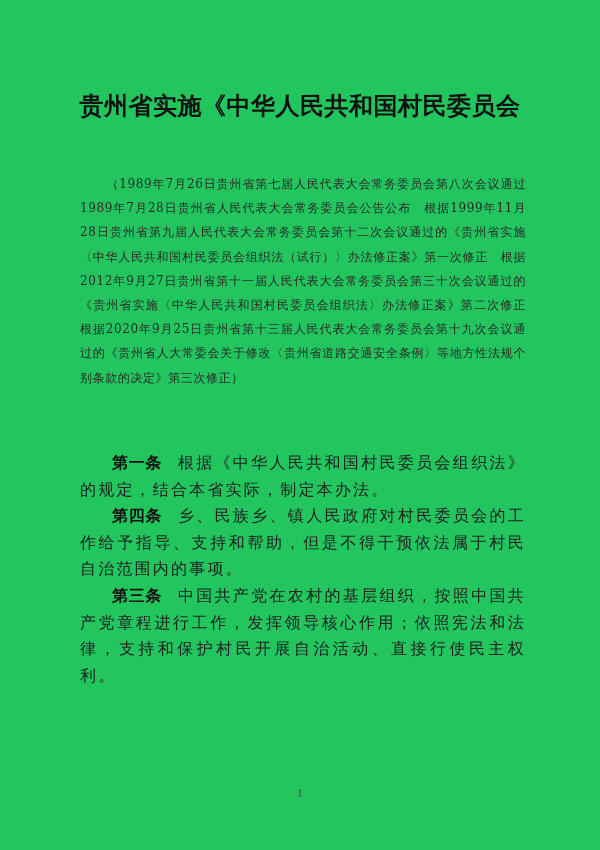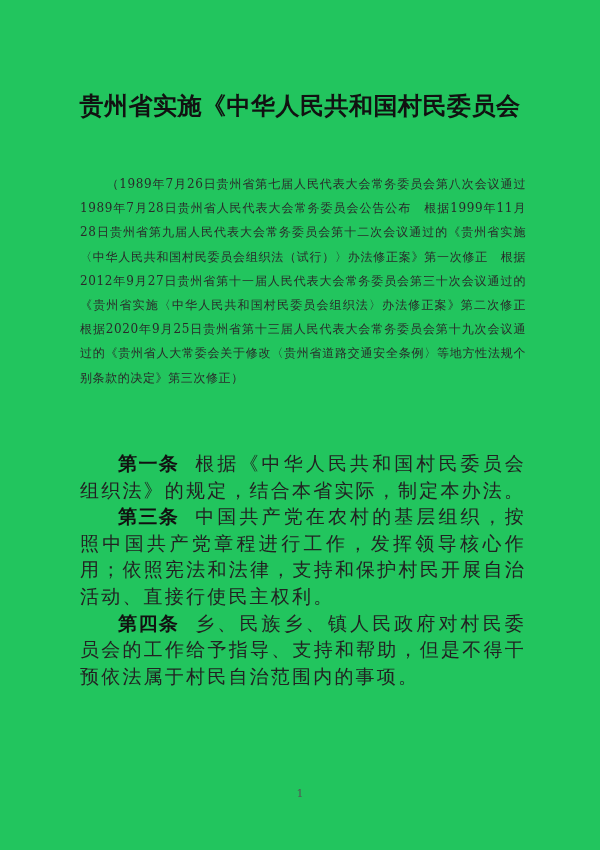--- a/index.html
+++ b/index.html
@@ -7,21 +7,21 @@
          font-family: "DejaVu Serif", "Liberation Serif", serif; color: #1a1a1a; }
   .page { position: absolute; left: 0; top: 0; width: 600px; height: 850px; background: #22c55e; }
   .title { position: absolute; left: 60px; width: 480px; top: 88px; text-align: center;
            font-family: "DejaVu Sans", "Liberation Sans", sans-serif; font-weight: bold;
            font-size: 24px; line-height: 36px; color: #111; letter-spacing: 0.5px; }
   .preamble { position: absolute; left: 80px; width: 446px; top: 172px;
               font-size: 12px; line-height: 24.2px; color: #2a2a2a;
               text-align: justify; letter-spacing: 0.6px; }
   .preamble p { margin: 0; text-indent: 2.2em; }
   .body { position: absolute; left: 80px; width: 446px; top: 450px;
-          font-size: 19px; line-height: 26.6px; color: #222; letter-spacing: 2.2px;
+          font-size: 16px; line-height: 26.6px; color: #222; letter-spacing: 2.2px;
           text-align: justify; }
   .article { margin: 0; text-indent: 2em; }
   .art-head { font-family: "DejaVu Sans", "Liberation Sans", sans-serif; font-weight: bold;
               letter-spacing: 0.5px; margin-right: 16px; color: #111; }
   .page-number { position: absolute; left: 292px; top: 787px; width: 16px; text-align: center;
                  font-size: 11px; color: #555; }
 </style>
 </head>
 <body>
 
@@ -29,18 +29,18 @@
   <div class="title">
     <div>贵州省实施《中华人民共和国村民委员会</div>
   </div>
 
   <div class="preamble">
     <p>（1989年7月26日贵州省第七届人民代表大会常务委员会第八次会议通过　1989年7月28日贵州省人民代表大会常务委员会公告公布　根据1999年11月28日贵州省第九届人民代表大会常务委员会第十二次会议通过的《贵州省实施〈中华人民共和国村民委员会组织法（试行）〉办法修正案》第一次修正　根据2012年9月27日贵州省第十一届人民代表大会常务委员会第三十次会议通过的《贵州省实施〈中华人民共和国村民委员会组织法〉办法修正案》第二次修正　根据2020年9月25日贵州省第十三届人民代表大会常务委员会第十九次会议通过的《贵州省人大常委会关于修改〈贵州省道路交通安全条例〉等地方性法规个别条款的决定》第三次修正）</p>
   </div>
 
   <div class="body">
     <p class="article"><span class="art-head">第一条</span><span>根据《中华人民共和国村民委员会组织法》的规定，结合本省实际，制定本办法。</span></p>
+    <p class="article"><span class="art-head">第四条</span><span>乡、民族乡、镇人民政府对村民委员会的工作给予指导、支持和帮助，但是不得干预依法属于村民自治范围内的事项。</span></p>
     <p class="article"><span class="art-head">第三条</span><span>中国共产党在农村的基层组织，按照中国共产党章程进行工作，发挥领导核心作用；依照宪法和法律，支持和保护村民开展自治活动、直接行使民主权利。</span></p>
-    <p class="article"><span class="art-head">第四条</span><span>乡、民族乡、镇人民政府对村民委员会的工作给予指导、支持和帮助，但是不得干预依法属于村民自治范围内的事项。</span></p>
   </div>
 
   <div class="page-number">1</div>
 </div>
 
 </body></html>

